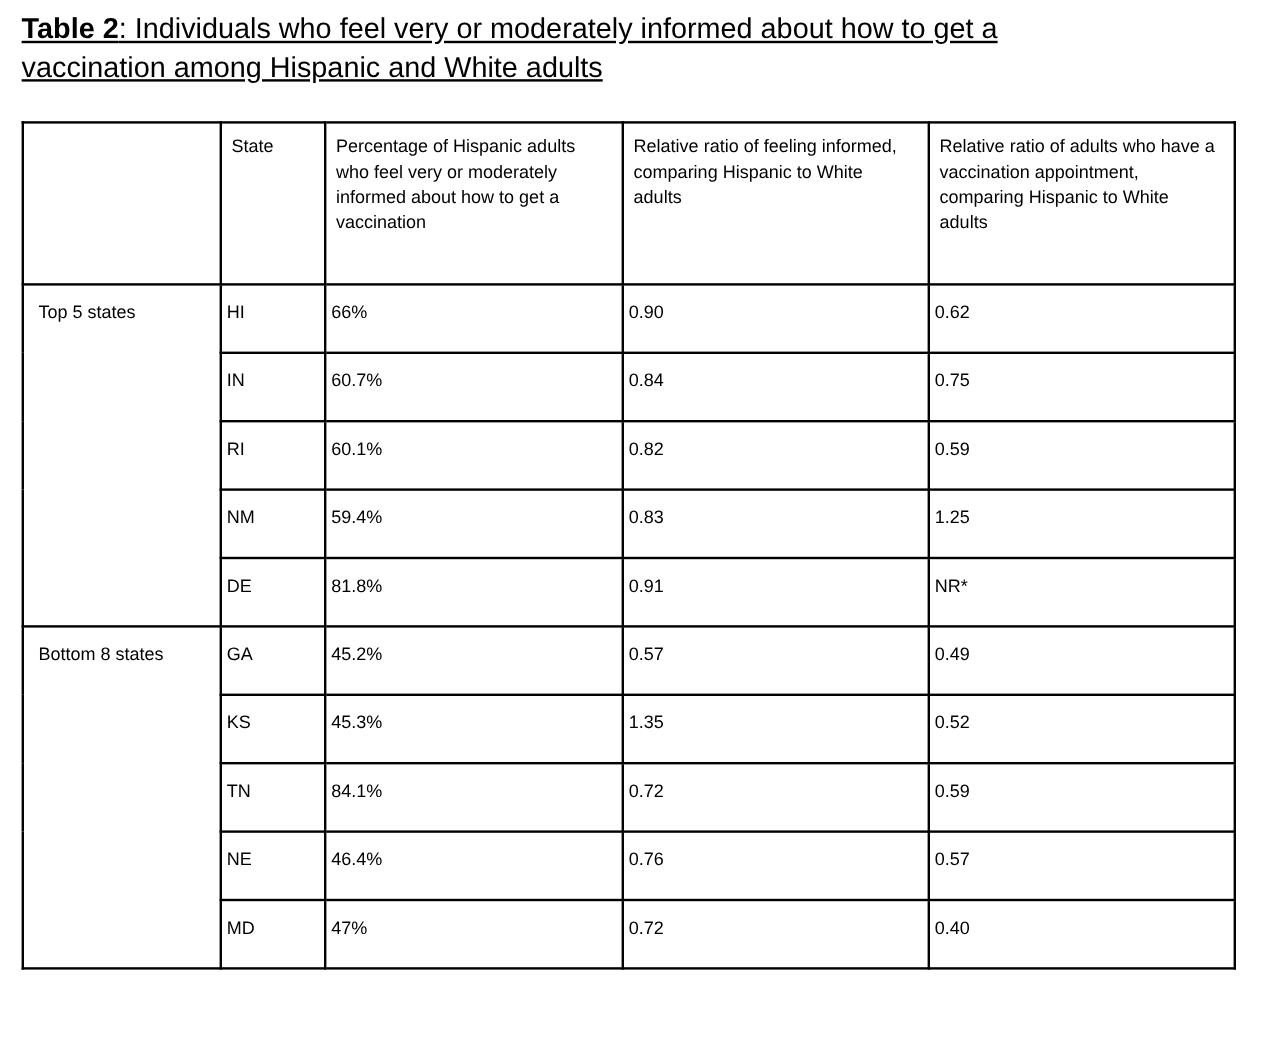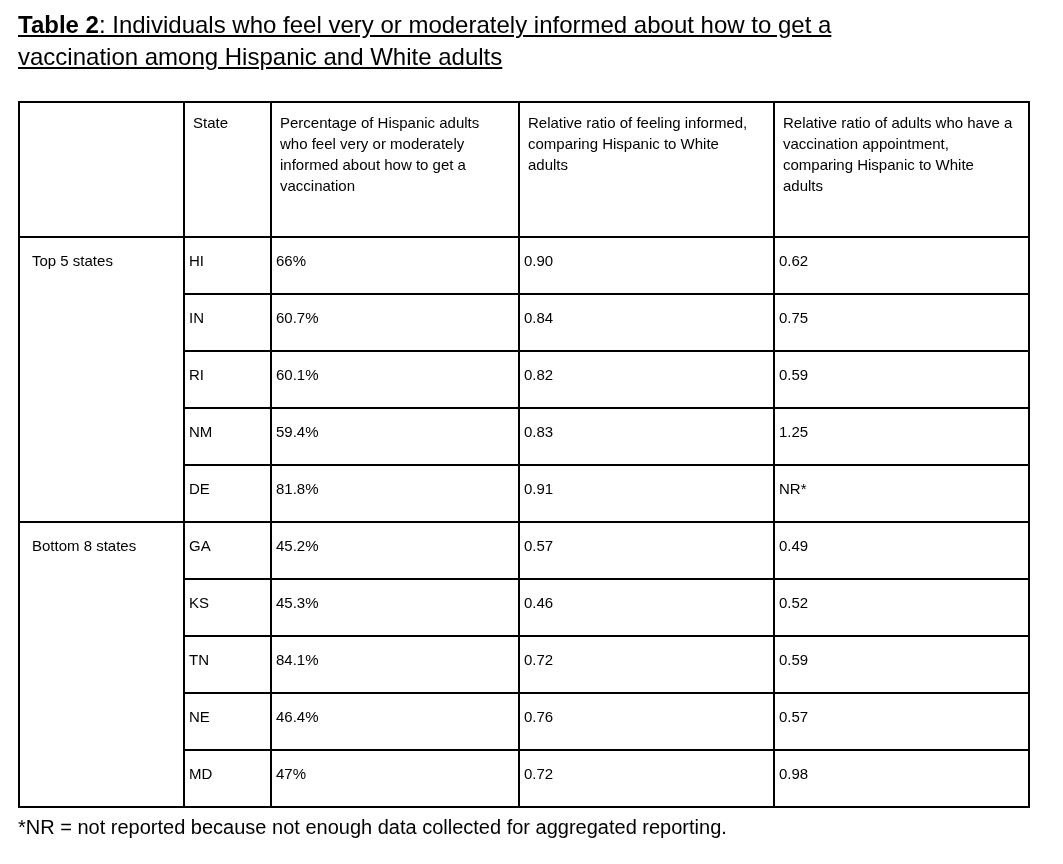--- a/index.html
+++ b/index.html
@@ -126,40 +126,39 @@
       <tr>
         <td class="group-cell" rowspan="5">Bottom 8 states</td>
         <td>GA</td>
         <td>45.2%</td>
         <td>0.57</td>
         <td>0.49</td>
       </tr>
       <tr>
         <td>KS</td>
         <td>45.3%</td>
-        <td>0.46</td>
+        <td>1.35</td>
         <td>0.52</td>
       </tr>
       <tr>
         <td>TN</td>
         <td>84.1%</td>
         <td>0.72</td>
         <td>0.59</td>
       </tr>
       <tr>
         <td>NE</td>
         <td>46.4%</td>
         <td>0.76</td>
         <td>0.57</td>
       </tr>
       <tr>
         <td>MD</td>
         <td>47%</td>
         <td>0.72</td>
-        <td>0.98</td>
+        <td>0.40</td>
       </tr>
 
     </tbody>
   </table>
 
-  <p class="footnote">*NR = not reported because not enough data collected for aggregated reporting.</p>
 
 </div>
 
 </body></html>

